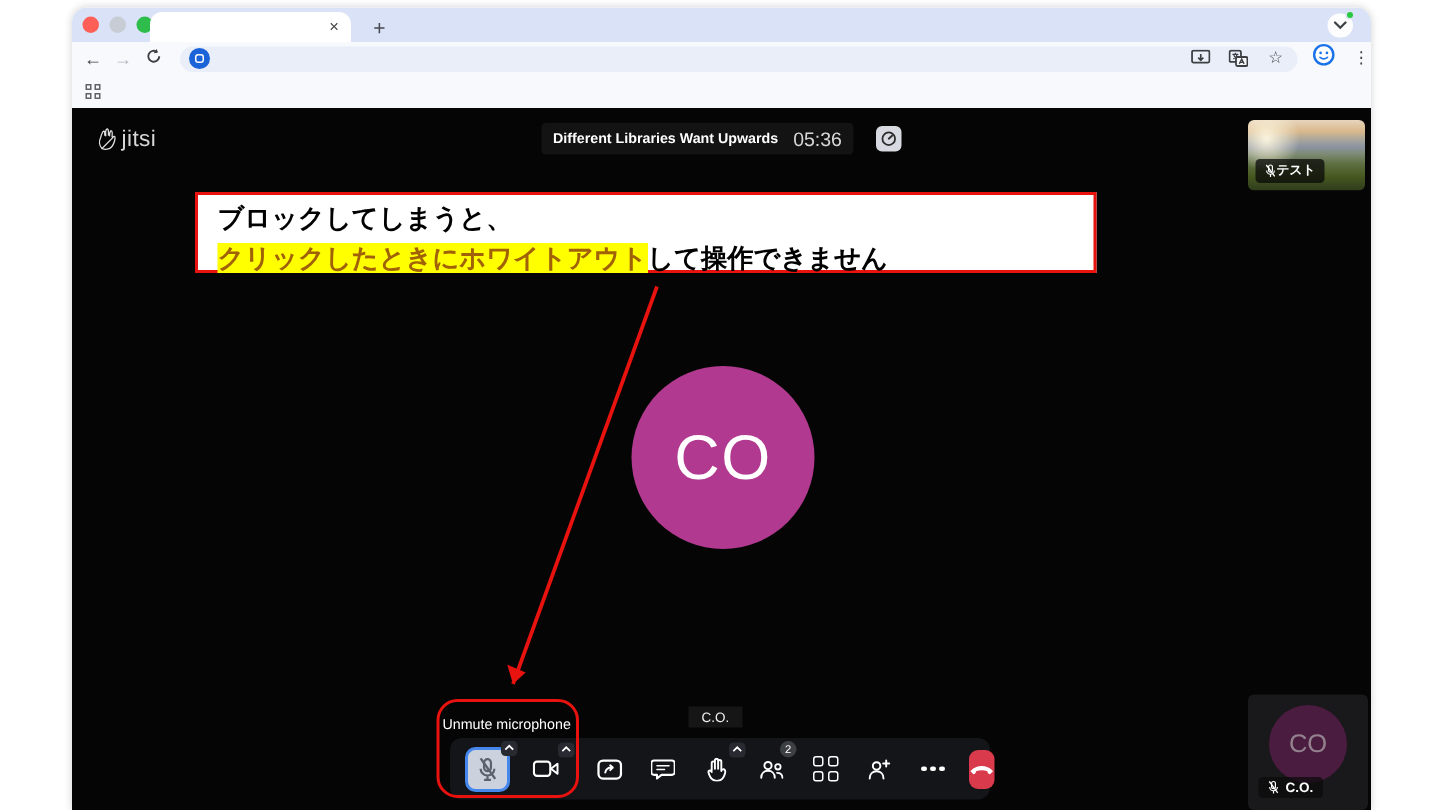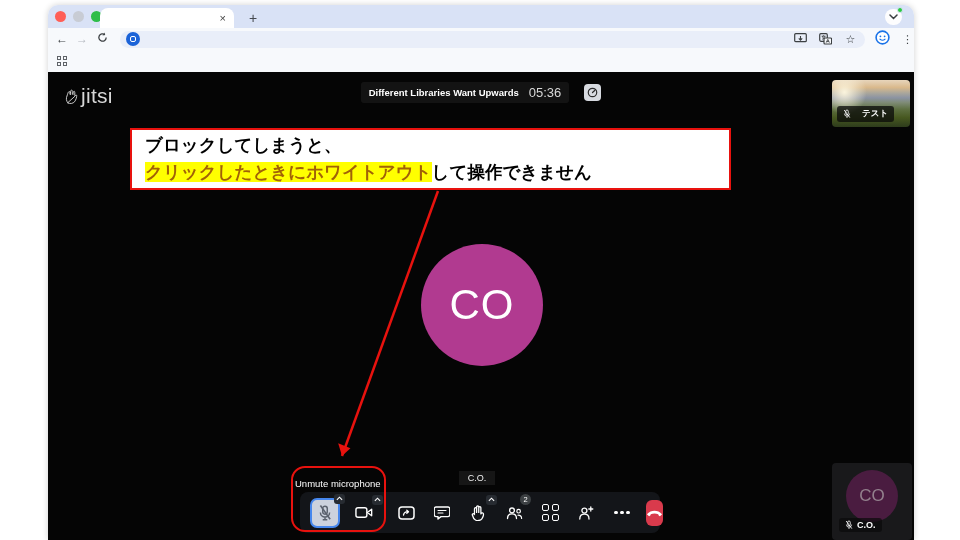--- a/index.html
+++ b/index.html
@@ -27,32 +27,32 @@
   .omni-right { position:absolute; right:8px; display:flex; gap:12px; align-items:center; }
   .mini-ic { width:13px; height:13px; color:#3c4043; font-size:11px; line-height:13px; text-align:center; }
   .after-omni { display:flex; align-items:center; gap:11px; margin-left:10px; }
   .bookmarksbar { height:22px; background:#f7f9fc; display:flex; align-items:center; }
   .apps-grid { margin-left:9px; display:grid; grid-template-columns:4px 4px; grid-gap:2px; }
   .apps-grid i { width:4px; height:4px; border:1px solid #5f6368; display:block; }
 
   
   .viewport { position:relative; height:468px; background:#050505; color:#fff; }
   .logo { position:absolute; left:16px; top:12px; display:flex; align-items:center; gap:3px; color:#d8d8d8; }
-  .logo-text { font-size:21px; letter-spacing:.3px; }
+  .logo-text { font-size:15px; letter-spacing:.3px; }
   .subjectbar { position:absolute; left:0; right:0; top:10px; display:flex; justify-content:center; align-items:center; gap:15px; }
   .subject-chip { display:flex; align-items:center; gap:10px; background:rgba(22,22,22,.85); border-radius:3px; padding:3px 8px; }
   .subject { font-size:9.5px; font-weight:bold; color:#fff; white-space:nowrap; }
   .timer { font-size:13px; color:#d8d8d8; }
   .perf-btn { width:17px; height:17px; background:#d7dae0; border-radius:4px; display:flex; align-items:center; justify-content:center; }
 
   .thumb-remote { position:absolute; right:4px; top:8px; width:78px; height:47px; border-radius:4px; overflow:hidden;
     background:
       radial-gradient(circle at 16% 26%, rgba(255,248,225,.95), rgba(255,248,225,0) 30%),
       linear-gradient(180deg,#e7d5bc 0%,#d9b98c 16%,#a9a69c 28%,#8b93a2 38%,#7e8b76 48%,#5e7042 62%,#475820 80%,#2e3c1c 100%); }
-  .thumb-label { position:absolute; left:5px; bottom:5px; display:flex; align-items:center; gap:11px; background:rgba(10,10,10,.75); border-radius:3px; padding:2px 6px; }
+  .thumb-label { position:absolute; left:5px; bottom:5px; display:flex; align-items:center; gap:0; background:rgba(10,10,10,.75); border-radius:3px; padding:2px 6px; }
   .thumb-label .txt { font-size:8.5px; font-weight:bold; color:#fff; }
 
   .avatar-main { position:absolute; left:373px; top:172px; width:122px; height:122px; border-radius:50%; background:#b13a90; display:flex; align-items:center; justify-content:center; }
   .avatar-main span { font-size:42px; color:#ffffff; letter-spacing:1px; }
 
   .name-label { position:absolute; left:411px; top:399px; min-width:36px; height:14px; background:#161616; color:#f0f0f0; font-size:9px; display:flex; align-items:center; justify-content:center; padding:0 5px; }
 
   .toolbar { position:absolute; left:252px; top:420px; width:360px; height:41px; background:#131519; border-radius:8px; display:flex; align-items:center; gap:12px; padding:0 10px; }
   .tb-btn { position:relative; width:24px; height:24px; display:flex; align-items:center; justify-content:center; flex:0 0 auto; }
   .mic-btn { width:30px; height:30px; background:#ccd2dd; border:2px solid #4687ed; border-radius:7px; }
@@ -66,21 +66,21 @@
 
   .tooltip { position:absolute; left:247px; top:406px; font-size:9.5px; color:#fff; white-space:nowrap; }
 
   .thumb-local { position:absolute; right:2px; top:391px; width:80px; height:77px; background:#19191b; border-radius:4px; }
   .avatar-local { position:absolute; left:14px; top:7px; width:52px; height:52px; border-radius:50%; background:#4a1c40; display:flex; align-items:center; justify-content:center; }
   .avatar-local span { font-size:17px; color:#93818d; }
   .local-label { position:absolute; left:7px; bottom:8px; display:flex; align-items:center; gap:4px; background:rgba(10,10,10,.7); border-radius:3px; padding:2px 6px; }
   .local-label .txt { font-size:9px; font-weight:bold; color:#fff; }
 
   
-  .note-box { position:absolute; left:130px; top:128px; width:601px; height:62px; background:#ffffff; border:2.5px solid #e8120e; padding:2px 13px; z-index:30; }
+  .note-box { position:absolute; left:130px; top:128px; width:601px; height:54px; background:#ffffff; border:2.5px solid #e8120e; padding:2px 13px; z-index:30; }
   .note-line { font-size:17.5px; font-weight:bold; color:#000; line-height:27px; white-space:nowrap; }
   .note-hl { background:#ffff00; color:#a16207; }
   .arrow-svg { position:absolute; left:0; top:0; width:960px; height:540px; pointer-events:none; z-index:29; }
   .ring-rect { position:absolute; left:291px; top:466px; width:95px; height:66px; border:2.5px solid #e8120e; border-radius:14px; z-index:28; }
 </style>
 </head>
 <body>
 
 <div class="window">
 

